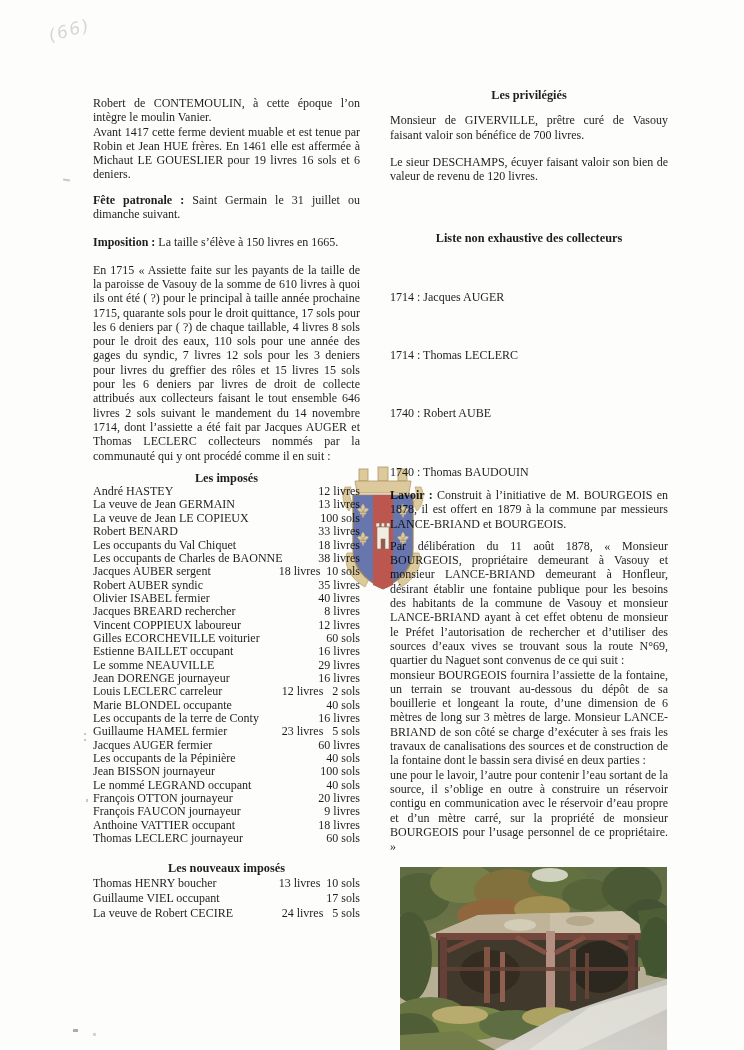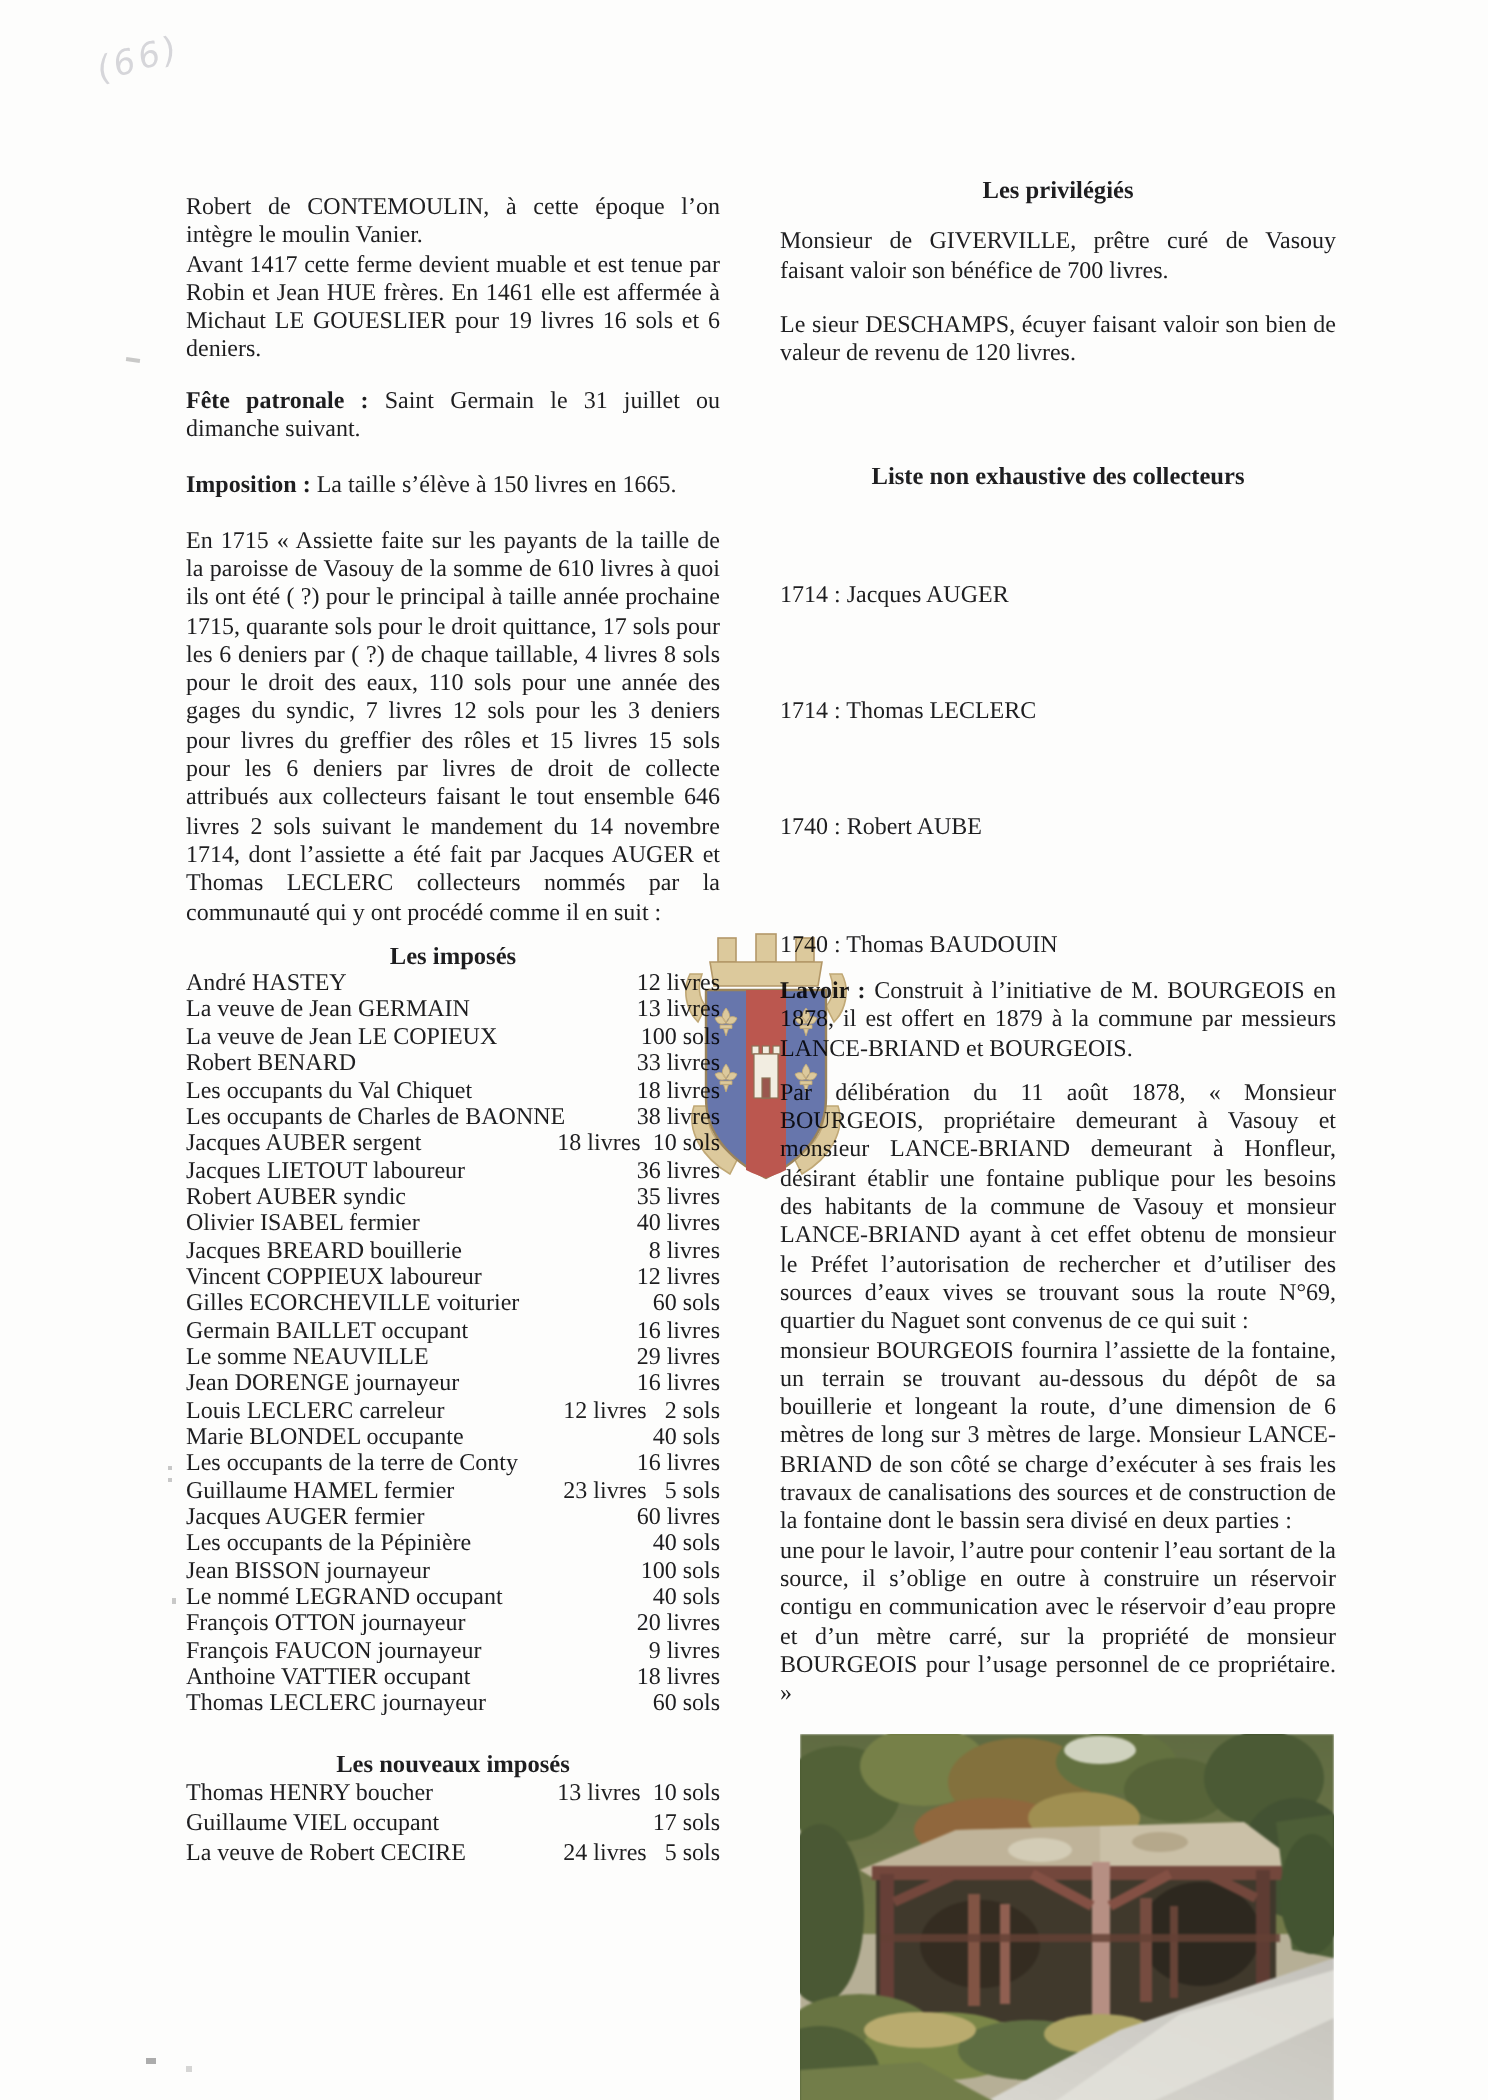--- a/index.html
+++ b/index.html
@@ -97,52 +97,48 @@
         <div class="row">
           <span class="nm">Les occupants de Charles de BAONNE</span>
           <span class="amt">38 livres</span>
         </div>
 
         <div class="row">
           <span class="nm">Jacques AUBER sergent</span>
           <span class="amt">18 livres  10 sols</span>
         </div>
 
-        <div class="row">
-          <span class="nm">Jacques LIETOUT laboureur</span>
-          <span class="amt">36 livres</span>
-        </div>
 
         <div class="row">
           <span class="nm">Robert AUBER syndic</span>
           <span class="amt">35 livres</span>
         </div>
 
         <div class="row">
           <span class="nm">Olivier ISABEL fermier</span>
           <span class="amt">40 livres</span>
         </div>
 
         <div class="row">
-          <span class="nm">Jacques BREARD bouillerie</span>
+          <span class="nm">Jacques BREARD rechercher</span>
           <span class="amt">8 livres</span>
         </div>
 
         <div class="row">
           <span class="nm">Vincent COPPIEUX laboureur</span>
           <span class="amt">12 livres</span>
         </div>
 
         <div class="row">
           <span class="nm">Gilles ECORCHEVILLE voiturier</span>
           <span class="amt">60 sols</span>
         </div>
 
         <div class="row">
-          <span class="nm">Germain BAILLET occupant</span>
+          <span class="nm">Estienne BAILLET occupant</span>
           <span class="amt">16 livres</span>
         </div>
 
         <div class="row">
           <span class="nm">Le somme NEAUVILLE</span>
           <span class="amt">29 livres</span>
         </div>
 
         <div class="row">
           <span class="nm">Jean DORENGE journayeur</span>

